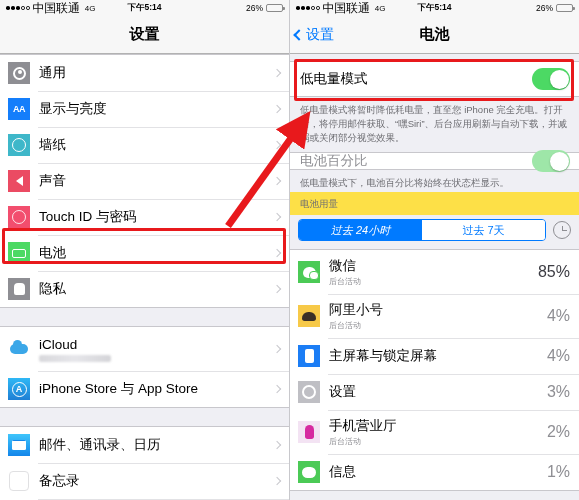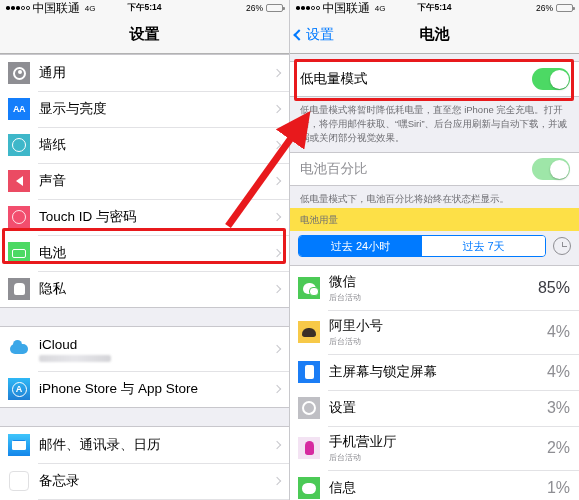--- a/index.html
+++ b/index.html
@@ -93,21 +93,21 @@
 
   
   .toggle { margin-left: auto; margin-right: 9px; width: 38px; height: 22px; border-radius: 11px; background: #4cd964; position: relative; flex: 0 0 auto; }
   .toggle.dim { background: #9ee6a8; }
   .toggle-knob { position: absolute; top: 1.5px; right: 1.5px; width: 19px; height: 19px; border-radius: 50%; background: #fff; box-shadow: 0 1px 2px rgba(0,0,0,.25); }
   .footnote { font-size: 9.5px; line-height: 1.45; color: #6d6d72; padding: 6px 10px 8px; background: #efeff4; }
   .section-head { font-size: 9.5px; color: #6d6d72; padding: 6px 10px 4px; background: #fde047; }
   .seg-wrap { display: flex; align-items: center; gap: 7px; padding: 4px 8px 8px; background: #efeff4; }
   .segment { flex: 1; display: flex; height: 22px; border: 1px solid #007aff; border-radius: 4px; overflow: hidden; }
   .seg { flex: 1; display: flex; align-items: center; justify-content: center; font-size: 11px; color: #007aff; background: #fff; }
-  .seg.active { background: #007aff; color: #fff; }
+  .seg.active { background: #007aff; color: #fff; font-style: italic; }
   .clock-ic { width: 18px; height: 18px; border-radius: 50%; border: 1.3px solid #8e8e93; position: relative; flex: 0 0 auto; }
   .clock-ic::before { content: ""; position: absolute; left: 7.5px; top: 3.5px; width: 1.2px; height: 5.5px; background: #8e8e93; }
   .clock-ic::after { content: ""; position: absolute; left: 8px; top: 8px; width: 4.5px; height: 1.2px; background: #8e8e93; }
   .pct { margin-left: auto; margin-right: 9px; font-size: 16px; color: #8e8e93; }
   .pct.strong { color: #3c3c43; }
 
   .wechat { background: #4bca56; }
   .wechat-g { width: 13px; height: 11px; background: #fff; border-radius: 6px 6px 5px 5px; position: relative; }
   .wechat-g::after { content: ""; position: absolute; right: -3px; bottom: -2px; width: 8px; height: 7px; background: #fff; border-radius: 4px; border: 1px solid #4bca56; }
   .ali { background: #f7c948; }
@@ -293,21 +293,21 @@
         <div class="row" style="height:34px">
           <span class="row-label" style="margin-left:2px">低电量模式</span>
           <span class="toggle">
               <span class="toggle-knob"></span>
             </span>
         </div>
       </div>
       <div class="footnote">低电量模式将暂时降低耗电量，直至您 iPhone 完全充电。打开后，将停用邮件获取、“嘿Siri”、后台应用刷新与自动下载，并减弱或关闭部分视觉效果。</div>
 
       <div class="group">
-        <div class="row" style="height:32px">
+        <div class="row" style="height:16px">
           <span class="row-label" style="margin-left:2px;color:#8e8e93">电池百分比</span>
           <span class="toggle dim">
               <span class="toggle-knob"></span>
             </span>
         </div>
       </div>
       <div class="footnote" style="padding-bottom:2px">低电量模式下，电池百分比将始终在状态栏显示。</div>
 
       <div class="section-head">电池用量</div>
 

